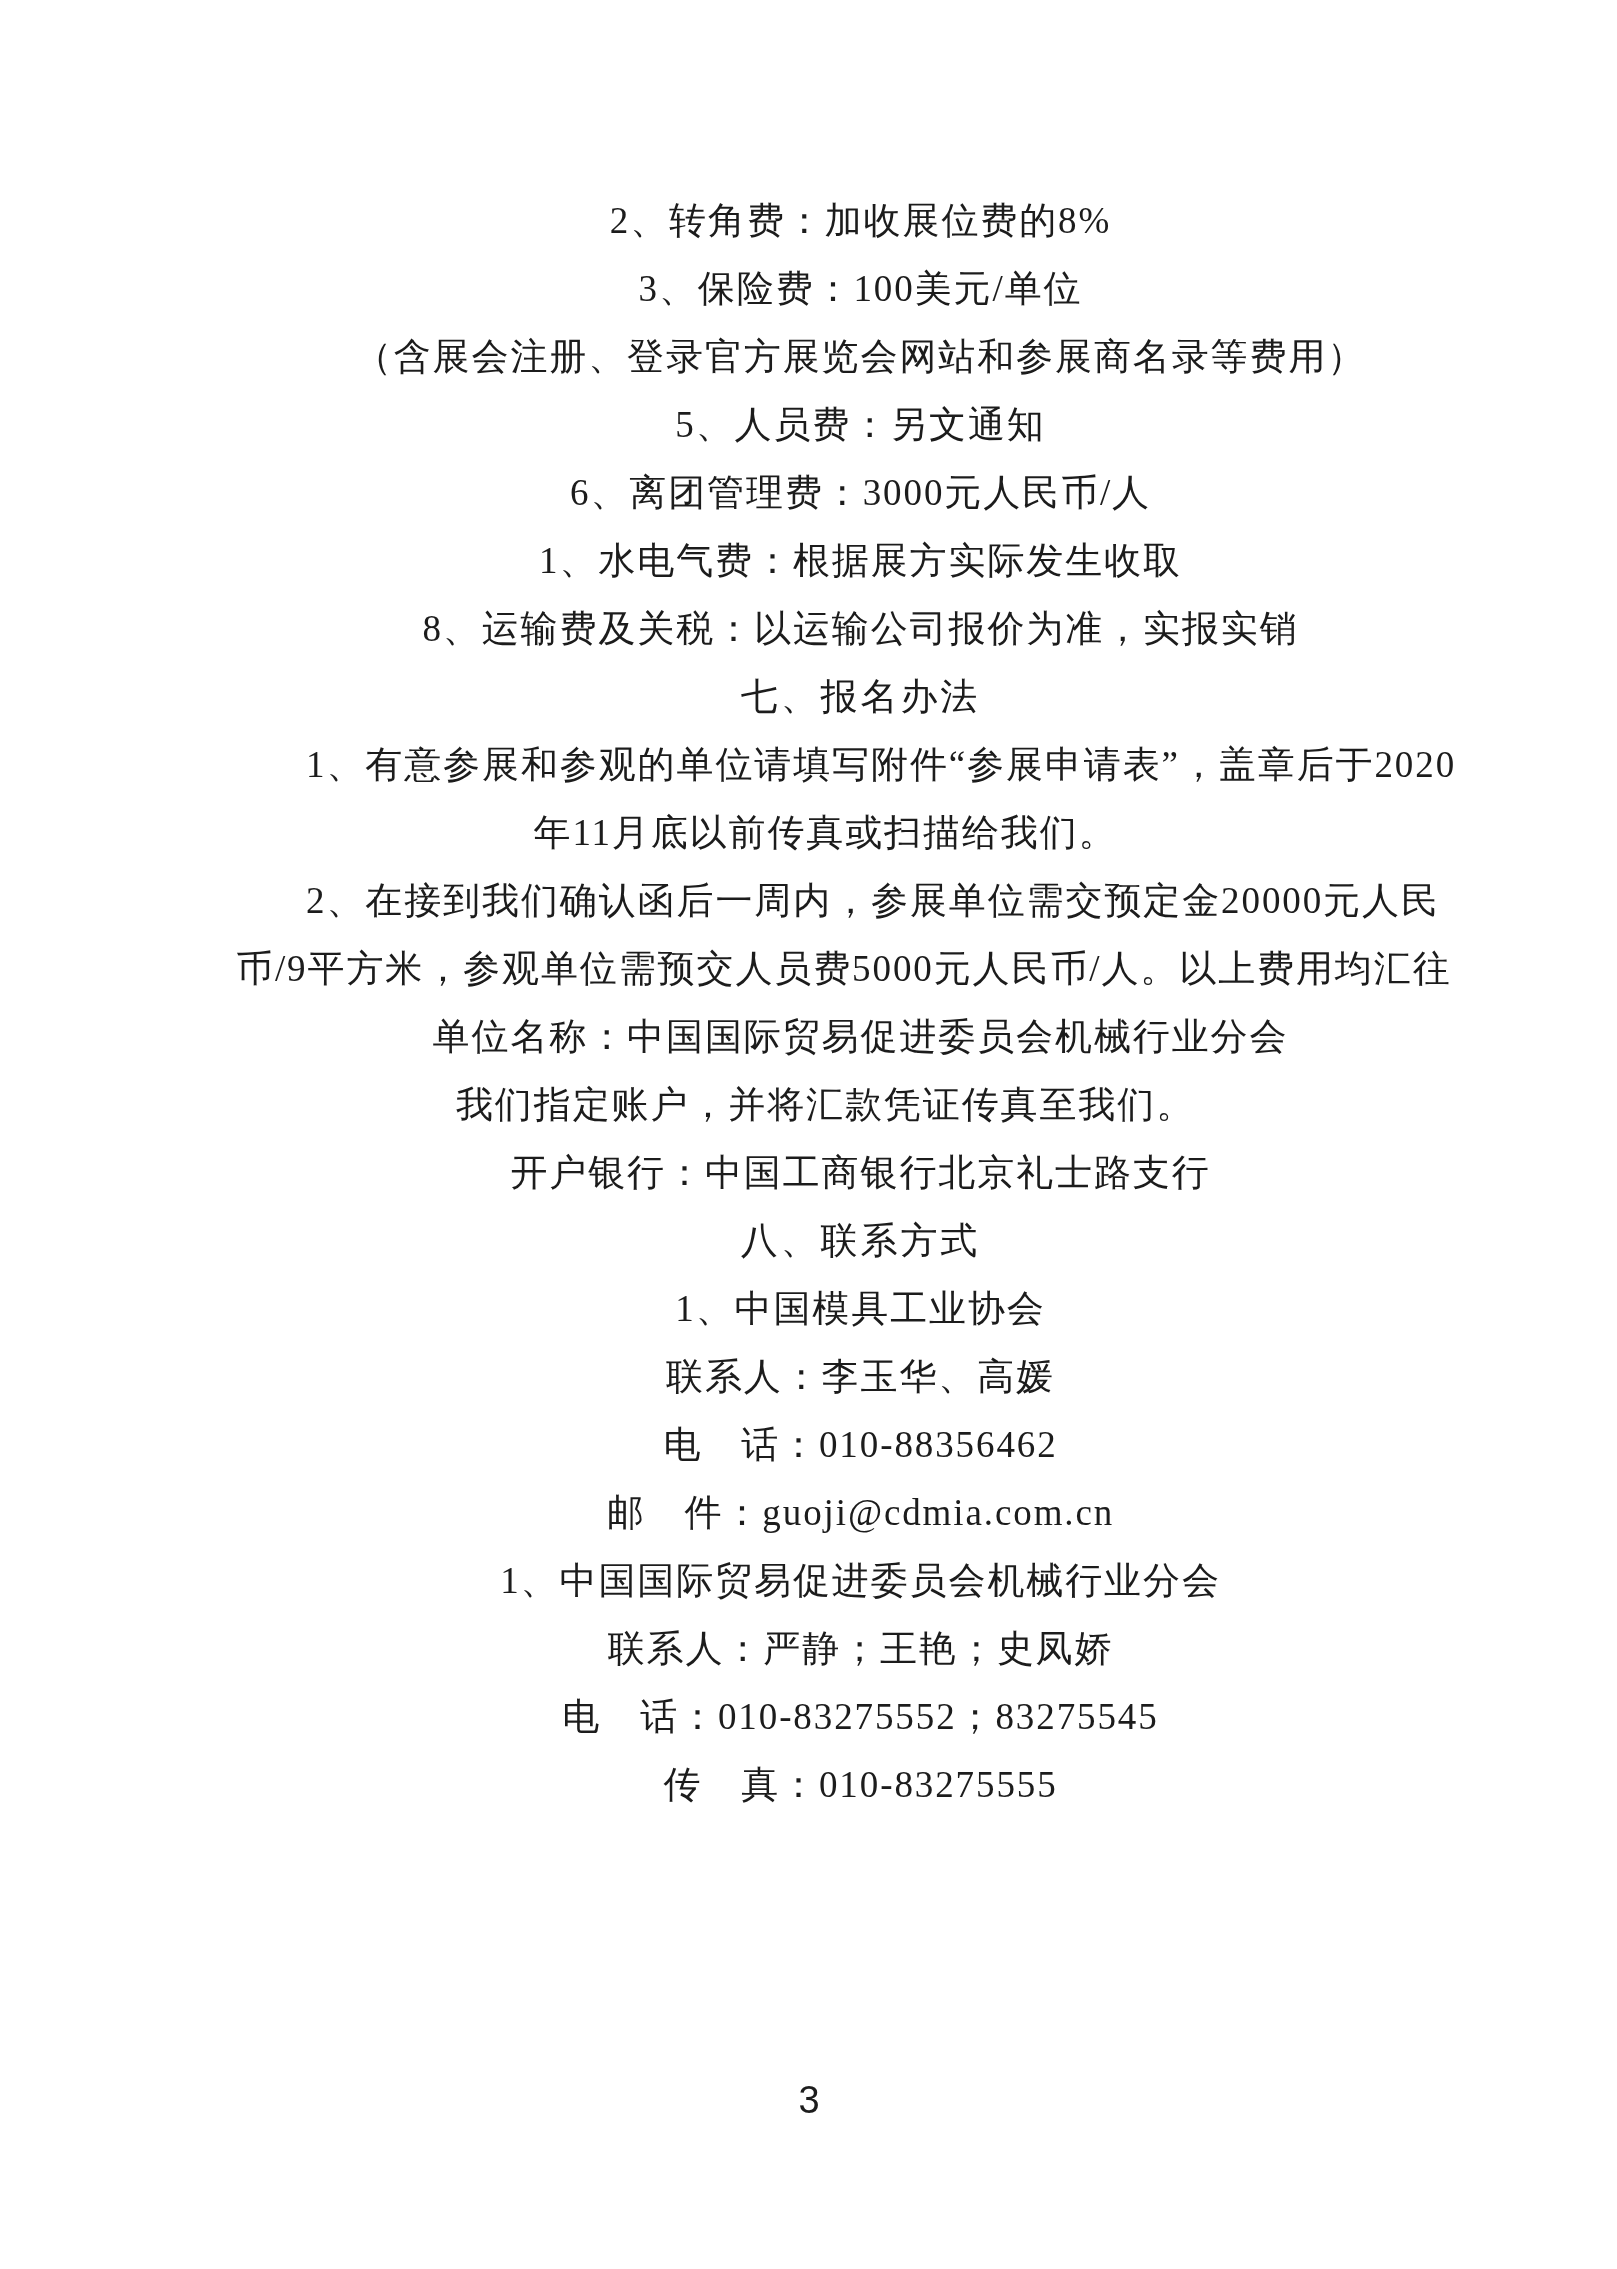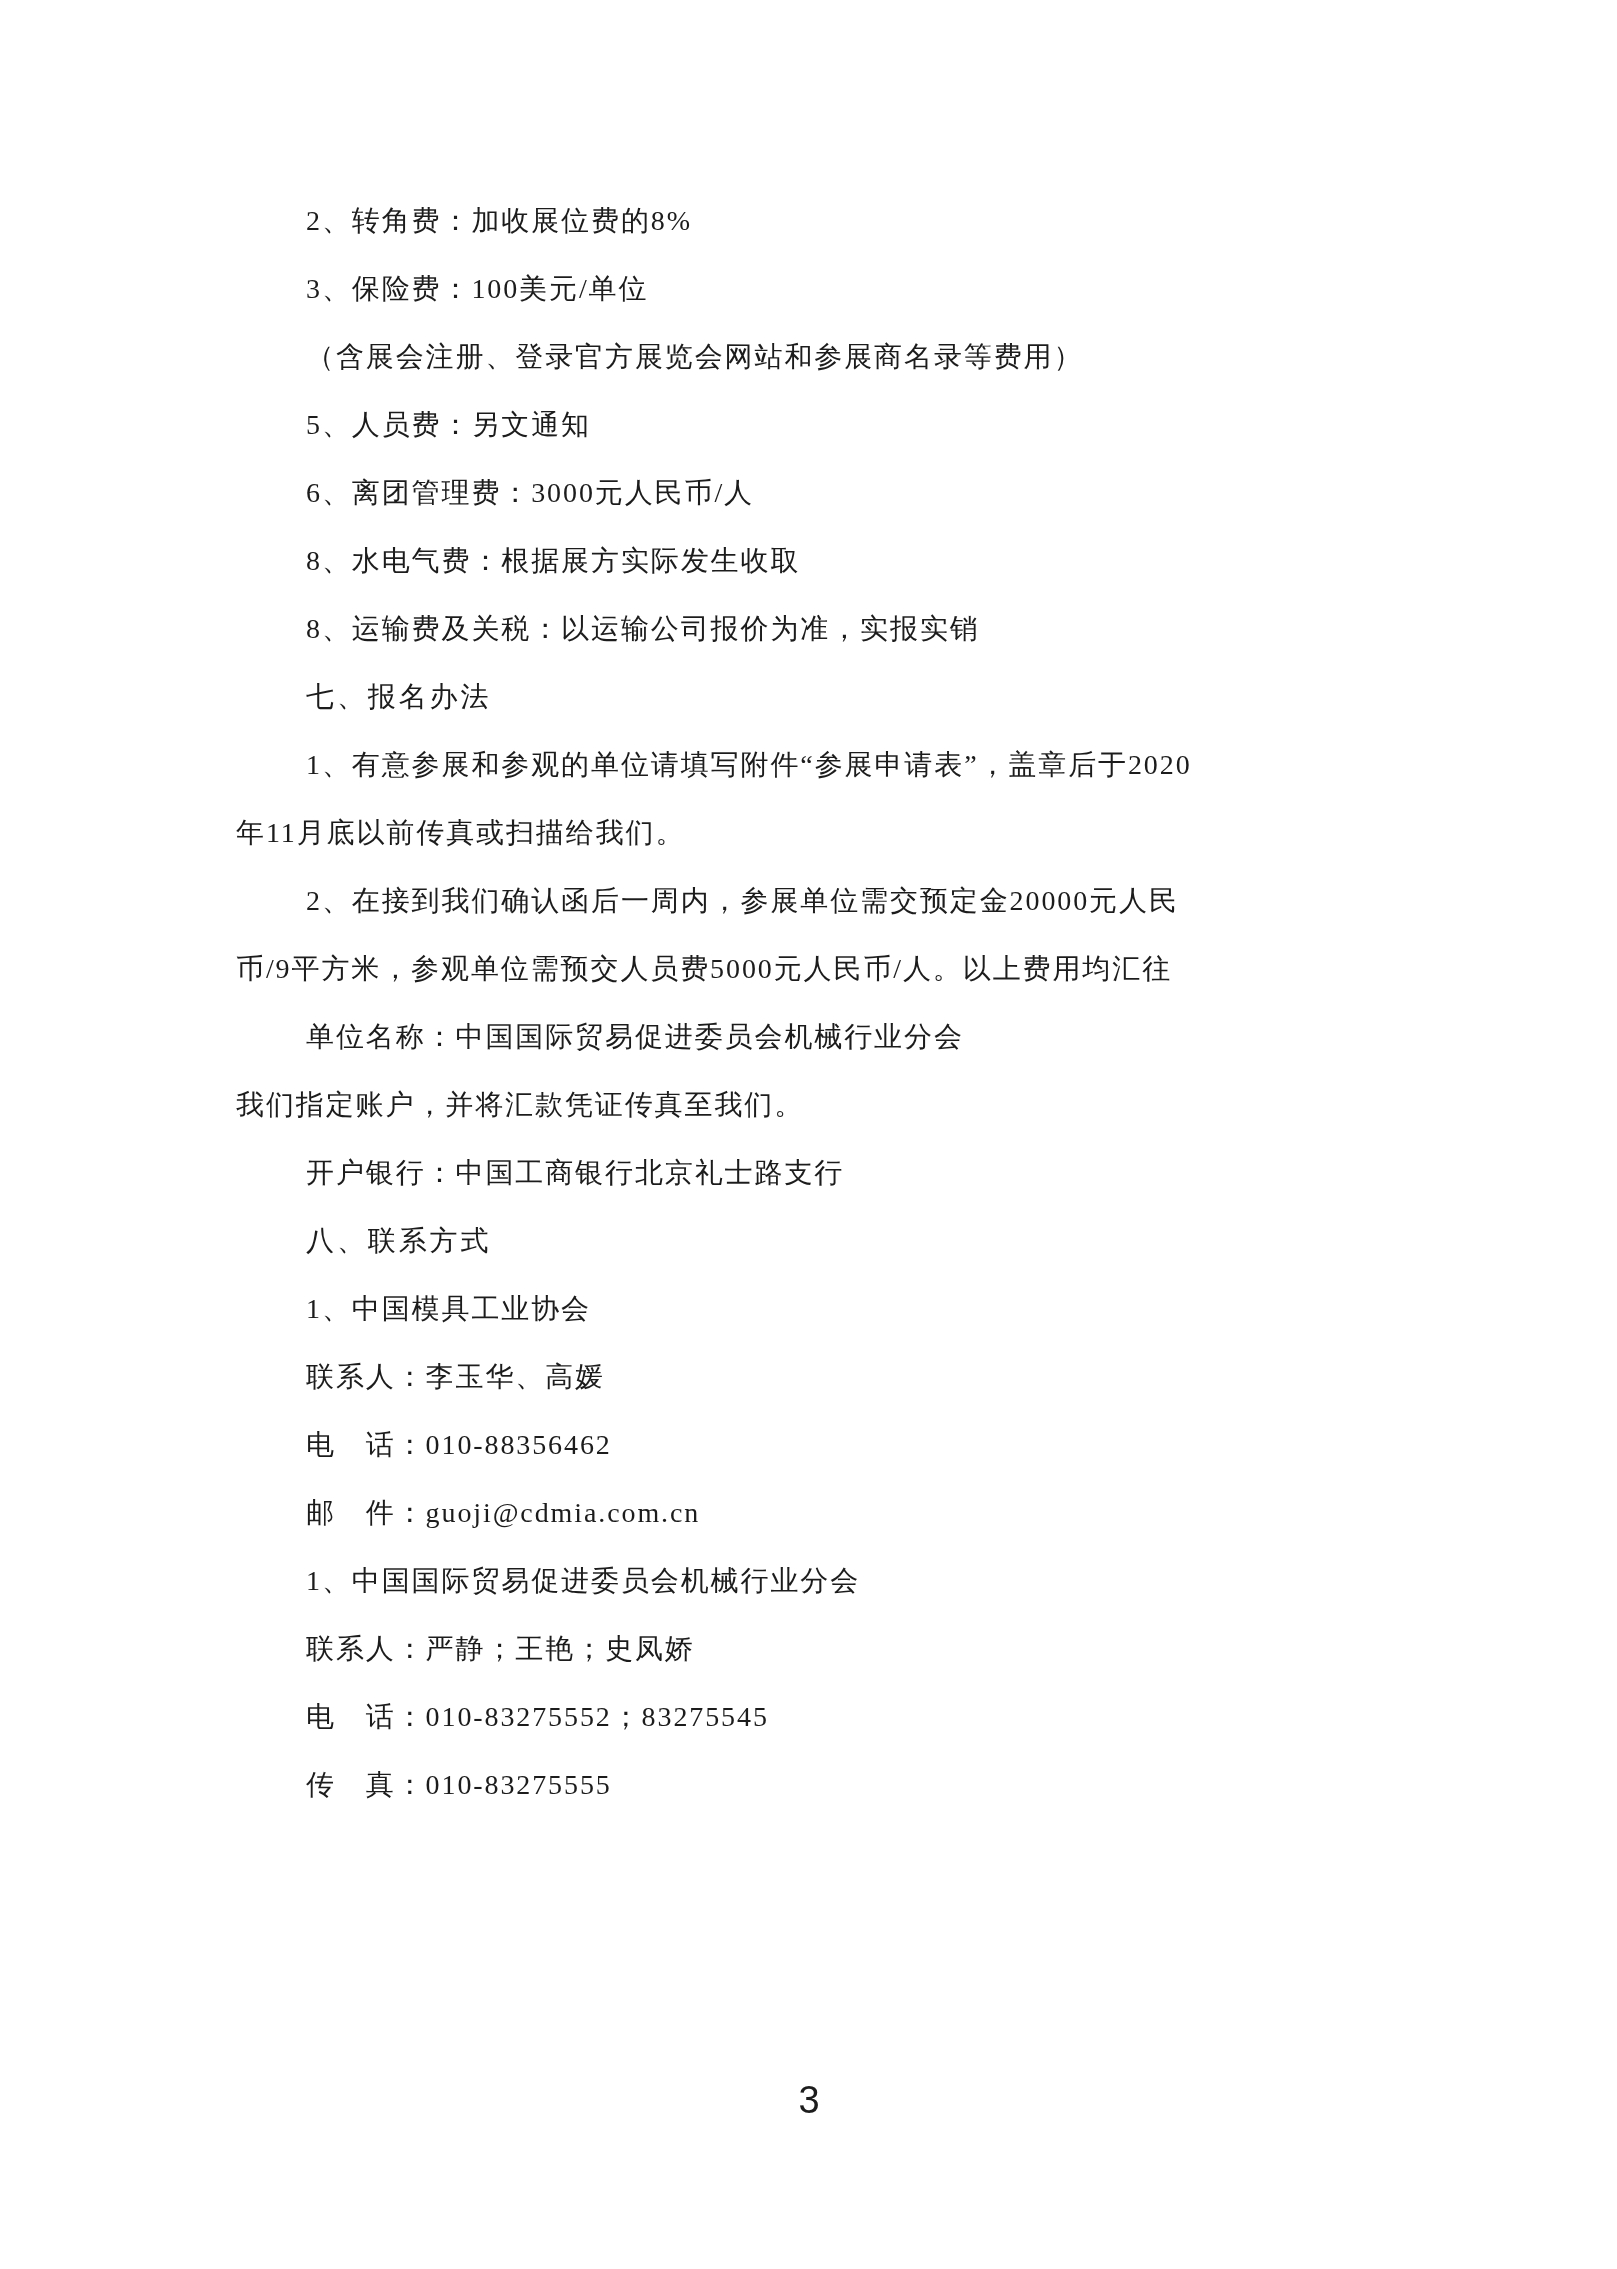--- a/index.html
+++ b/index.html
@@ -18,23 +18,24 @@
   }
   .content {
     position: absolute;
     left: 236px;
     top: 187px;
     width: 1179px;
   }
   .line {
     height: 68px;
     line-height: 68px;
-    font-size: 28px;
+    font-size: 37px;
     letter-spacing: 1.9px;
     white-space: nowrap;
+    text-align: center;
   }
   .line.indent {
     padding-left: 70px;
   }
   .line.heading {
     font-family: "Liberation Sans", "DejaVu Sans", sans-serif;
     font-weight: normal;
     letter-spacing: 2.9px;
   }
   .page-number {
@@ -53,21 +54,21 @@
 </head>
 <body>
 
 <div class="page">
   <div class="content">
     <div class="line indent">2、转角费：加收展位费的8%</div>
     <div class="line indent">3、保险费：100美元/单位</div>
     <div class="line indent">（含展会注册、登录官方展览会网站和参展商名录等费用）</div>
     <div class="line indent">5、人员费：另文通知</div>
     <div class="line indent">6、离团管理费：3000元人民币/人</div>
-    <div class="line indent">8、水电气费：根据展方实际发生收取</div>
+    <div class="line indent">1、水电气费：根据展方实际发生收取</div>
     <div class="line indent">8、运输费及关税：以运输公司报价为准，实报实销</div>
     <div class="line indent heading">七、报名办法</div>
     <div class="line indent">1、有意参展和参观的单位请填写附件“参展申请表”，盖章后于2020</div>
     <div class="line">年11月底以前传真或扫描给我们。</div>
     <div class="line indent">2、在接到我们确认函后一周内，参展单位需交预定金20000元人民</div>
     <div class="line">币/9平方米，参观单位需预交人员费5000元人民币/人。以上费用均汇往</div>
     <div class="line indent">单位名称：中国国际贸易促进委员会机械行业分会</div>
     <div class="line">我们指定账户，并将汇款凭证传真至我们。</div>
     <div class="line indent">开户银行：中国工商银行北京礼士路支行</div>
     <div class="line indent heading">八、联系方式</div>

